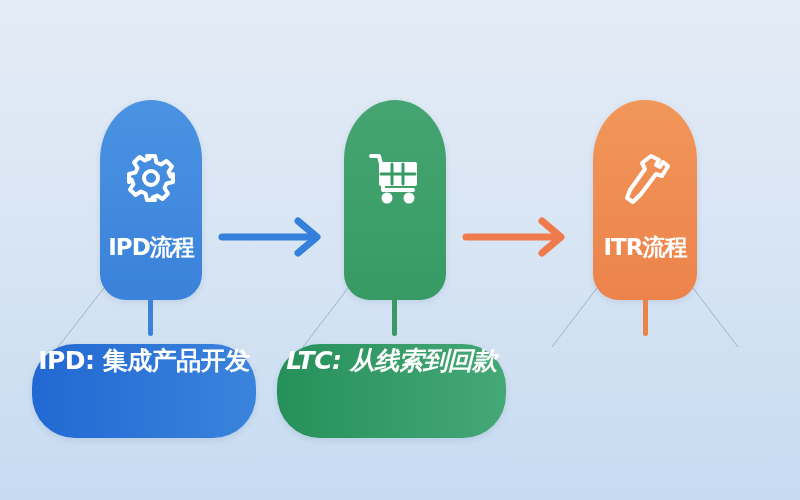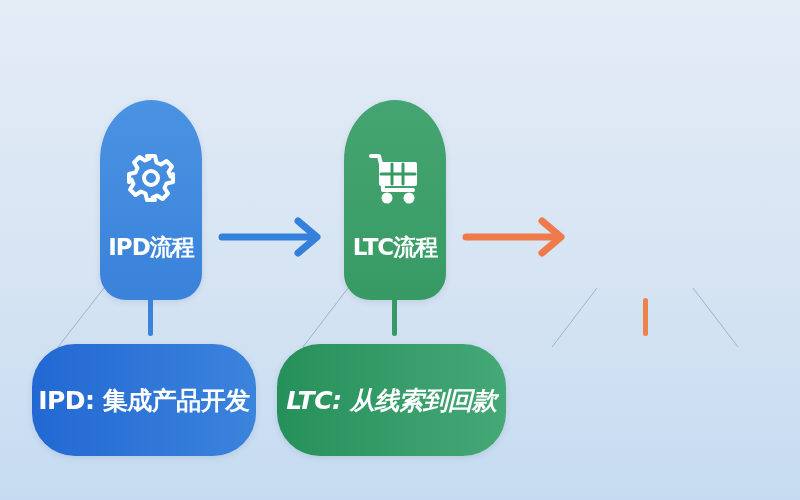--- a/index.html
+++ b/index.html
@@ -15,22 +15,22 @@
     border-radius:51px 51px 26px 26px / 60px 60px 26px 26px;
     box-shadow: 0 2px 6px rgba(40,70,120,0.12);
     display:flex; flex-direction:column; align-items:center;
   }
   .node .icon { margin-top:48px; width:60px; height:60px; display:flex; align-items:center; justify-content:center; }
   .node .label {
     margin-top:24px; color:#fff; font-size:23px; font-weight:bold; letter-spacing:-1px;
     white-space:nowrap;
   }
   .pill {
-    position:absolute; top:344px; height:112px; border-radius:43px;
-    display:flex; align-items:center; justify-content:center;
+    position:absolute; top:344px; height:94px; border-radius:43px;
+    display:flex; justify-content:center;
     color:#fff; font-size:25px; font-weight:bold; letter-spacing:-0.5px;
     box-shadow: 0 2px 6px rgba(40,70,120,0.12); white-space:nowrap;
   }
   .stem { position:absolute; width:5px; top:298px; height:38px; border-radius:3px; }
   .arrow { position:absolute; }
 </style>
 </head>
 <body>
 
 <div class="stage">
@@ -67,27 +67,34 @@
         <path d="M4 6h8l2 8"></path>
         <rect x="14" y="14" width="34" height="20" fill="#fff" stroke="#fff"></rect>
         <line x1="14" y1="24" x2="48" y2="24" stroke="#379a64" stroke-width="3"></line>
         <line x1="25" y1="14" x2="25" y2="34" stroke="#379a64" stroke-width="3"></line>
         <line x1="36" y1="14" x2="36" y2="34" stroke="#379a64" stroke-width="3"></line>
         <path d="M16 34v6h30"></path>
         <circle cx="20" cy="48" r="3.5" fill="#fff"></circle>
         <circle cx="42" cy="48" r="3.5" fill="#fff"></circle>
       </svg>
     </div>
-    <div class="label">LTC流程</div>
   </div>
   <div class="stem" style="left:392px; background:#379a64;"></div>
   <div class="pill" style="left:277px; width:229px; background:linear-gradient(90deg,#26905a,#45a877);font-style:italic;">
     <span>LTC: 从线索到回款</span>
   </div>
 
   <svg class="arrow" style="left:462px; top:216px;" width="106" height="42">
     <line x1="4" y1="21" x2="98" y2="21" stroke="#ef7a4c" stroke-width="7" stroke-linecap="round"></line>
     <polyline points="80,5 99,21 80,37" fill="none" stroke="#ef7a4c" stroke-width="7" stroke-linecap="round" stroke-linejoin="round"></polyline>
   </svg>
 
+  <div class="node" style="left:593px; width:104px; background:linear-gradient(180deg,#f2965a,#ec834a);">
+    <div class="icon">
+      <svg width="56" height="56" viewBox="0 0 56 56" fill="none" stroke="#fff" stroke-width="4" stroke-linejoin="round" stroke-linecap="round">
+        <path d="M34 6l8 4-3 5 4 2 3-5 5 4-6 10-6-2L24 44l-8 8-6-4 3-8 15-21-3-6z"></path>
+      </svg>
+    </div>
+    <div class="label">ITR流程</div>
+  </div>
   <div class="stem" style="left:643px; background:#ec834a;"></div>
 
 </div>
 
 </body></html>

